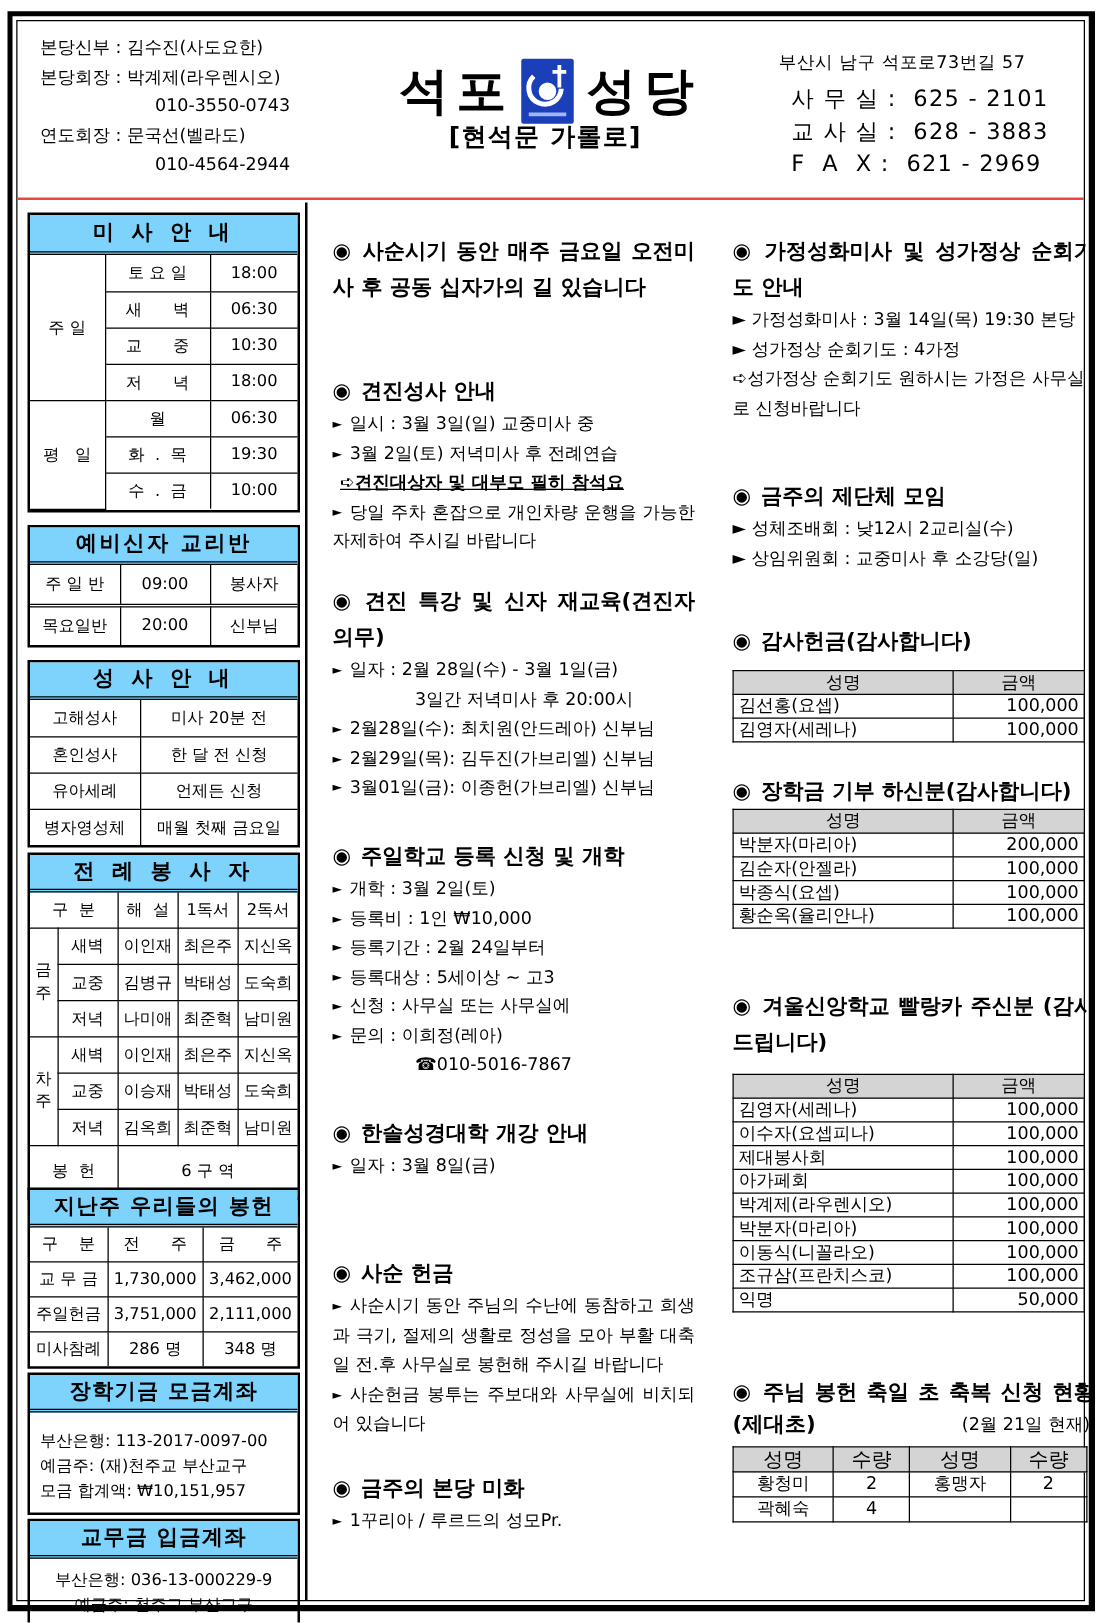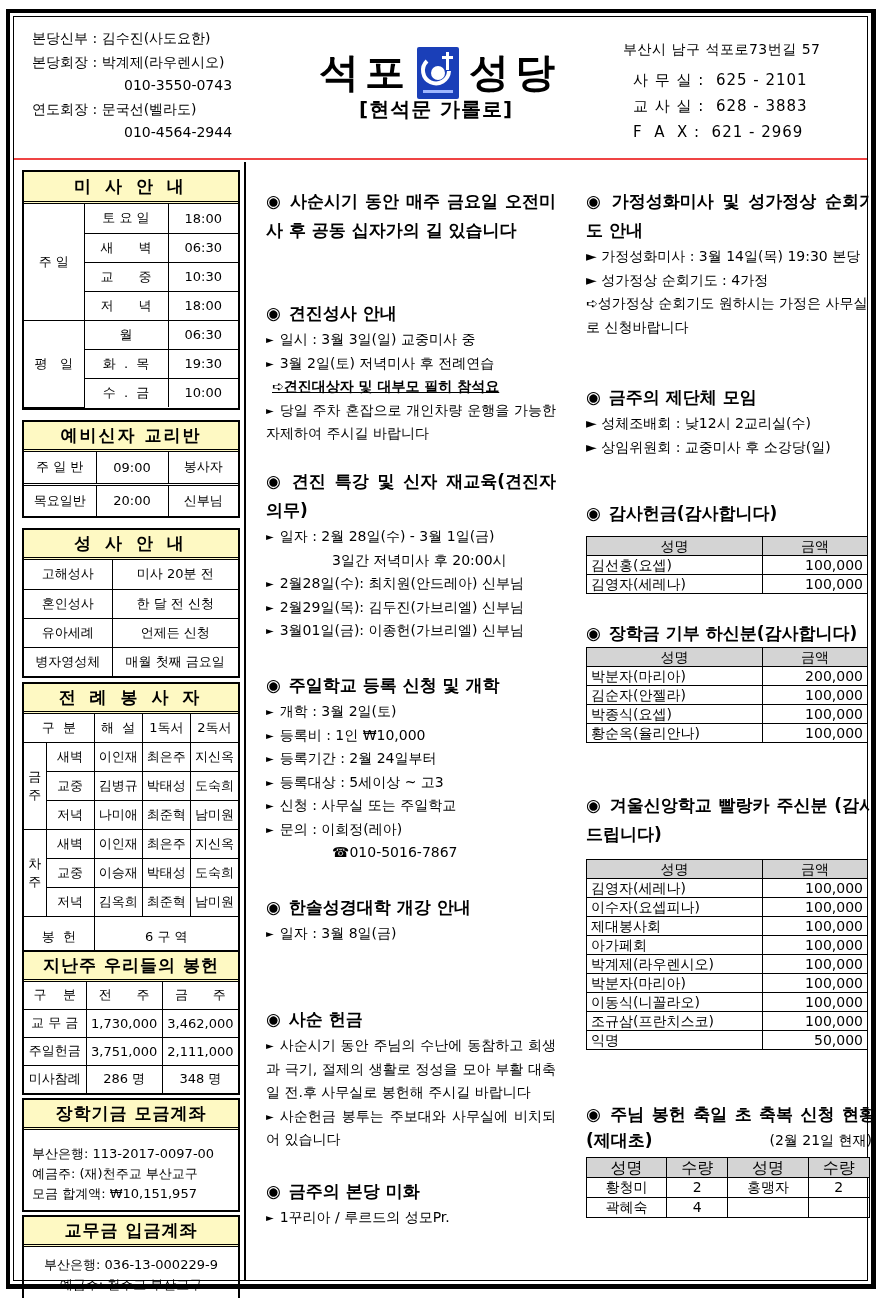--- a/index.html
+++ b/index.html
@@ -22,26 +22,26 @@
   .hdr-left { position: absolute; left: 18px; top: 10px; font-size: 14px; line-height: 23.5px; }
   .hdr-left .row { white-space: nowrap; }
   .hdr-left .indent { padding-left: 92px; }
   .title { position: absolute; left: 305px; top: 28px; display: flex; align-items: center; font-family: "DejaVu Sans", sans-serif; font-weight: bold; font-size: 40px; letter-spacing: 6px; }
   .title .t2 { margin-left: 10px; }
   .logo { width: 42px; height: 52px; background: #1a3fb8; margin-left: 6px; position: relative; border-radius: 2px; }
   .logo svg { position: absolute; left: 0; top: 0; }
   .subtitle { position: absolute; left: 345px; top: 79px; font-weight: bold; font-size: 20px; letter-spacing: 1px; }
   .hdr-right { position: absolute; left: 609px; top: 24px; font-size: 14px; }
   .hdr-right .addr { margin-bottom: 8px; letter-spacing: 0.5px; }
-  .hdr-right .tel { font-size: 15px; line-height: 26px; letter-spacing: 1px; padding-left: 10px; white-space: pre; }
+  .hdr-right .tel { font-size: 18px; line-height: 26px; letter-spacing: 1px; padding-left: 10px; white-space: pre; }
 
   
   .sidebar { position: absolute; left: 0; top: 145px; width: 232px; bottom: 0; border-right: 2px solid #000; }
   .box { position: absolute; left: 8px; width: 218px; border: 2px solid #000; }
-  .box-title { background: #fef9c3; text-align: center; font-weight: bold; font-size: 17px; border-bottom: 3px double #000; letter-spacing: 4px; }
+  .box-title { background: #7dd3fc; text-align: center; font-weight: bold; font-size: 17px; border-bottom: 3px double #000; letter-spacing: 4px; }
   table.grid { width: 100%; border-collapse: collapse; font-size: 13px; }
   table.grid td { border: 1px solid #000; text-align: center; padding: 0; }
   table.grid tr:first-child td { border-top: none; }
   table.grid td:first-child { border-left: none; }
   table.grid td:last-child { border-right: none; }
   table.grid tr:last-child td { border-bottom: none; }
   .acct { font-size: 13px; line-height: 20px; padding: 10px 8px; }
   .acct.center { text-align: center; padding: 8px 4px; }
 
   
@@ -318,21 +318,21 @@
       <div class="item"><span class="arrow">►</span><span>2월29일(목): 김두진(가브리엘) 신부님</span></div>
       <div class="item"><span class="arrow">►</span><span>3월01일(금): 이종헌(가브리엘) 신부님</span></div>
     </div>
 
     <div class="sec" style="top:494px;">
       <div class="sec-title"><span class="bullet">◉</span><span>주일학교 등록 신청 및 개학</span></div>
       <div class="item"><span class="arrow">►</span><span>개학 : 3월 2일(토)</span></div>
       <div class="item"><span class="arrow">►</span><span>등록비 : 1인 ₩10,000</span></div>
       <div class="item"><span class="arrow">►</span><span>등록기간 : 2월 24일부터</span></div>
       <div class="item"><span class="arrow">►</span><span>등록대상 : 5세이상 ~ 고3</span></div>
-      <div class="item"><span class="arrow">►</span><span>신청 : 사무실 또는 주일학교</span></div>
+      <div class="item"><span class="arrow">►</span><span>신청 : 사무실 또는 사무실에</span></div>
       <div class="item"><span class="arrow">►</span><span>문의 : 이희정(레아)</span></div>
       <div class="item phone-indent">☎010-5016-7867</div>
     </div>
 
     <div class="sec" style="top:716px;">
       <div class="sec-title"><span class="bullet">◉</span><span>한솔성경대학 개강 안내</span></div>
       <div class="item"><span class="arrow">►</span><span>일자 : 3월 8일(금)</span></div>
     </div>
 
     <div class="sec" style="top:828px;">

